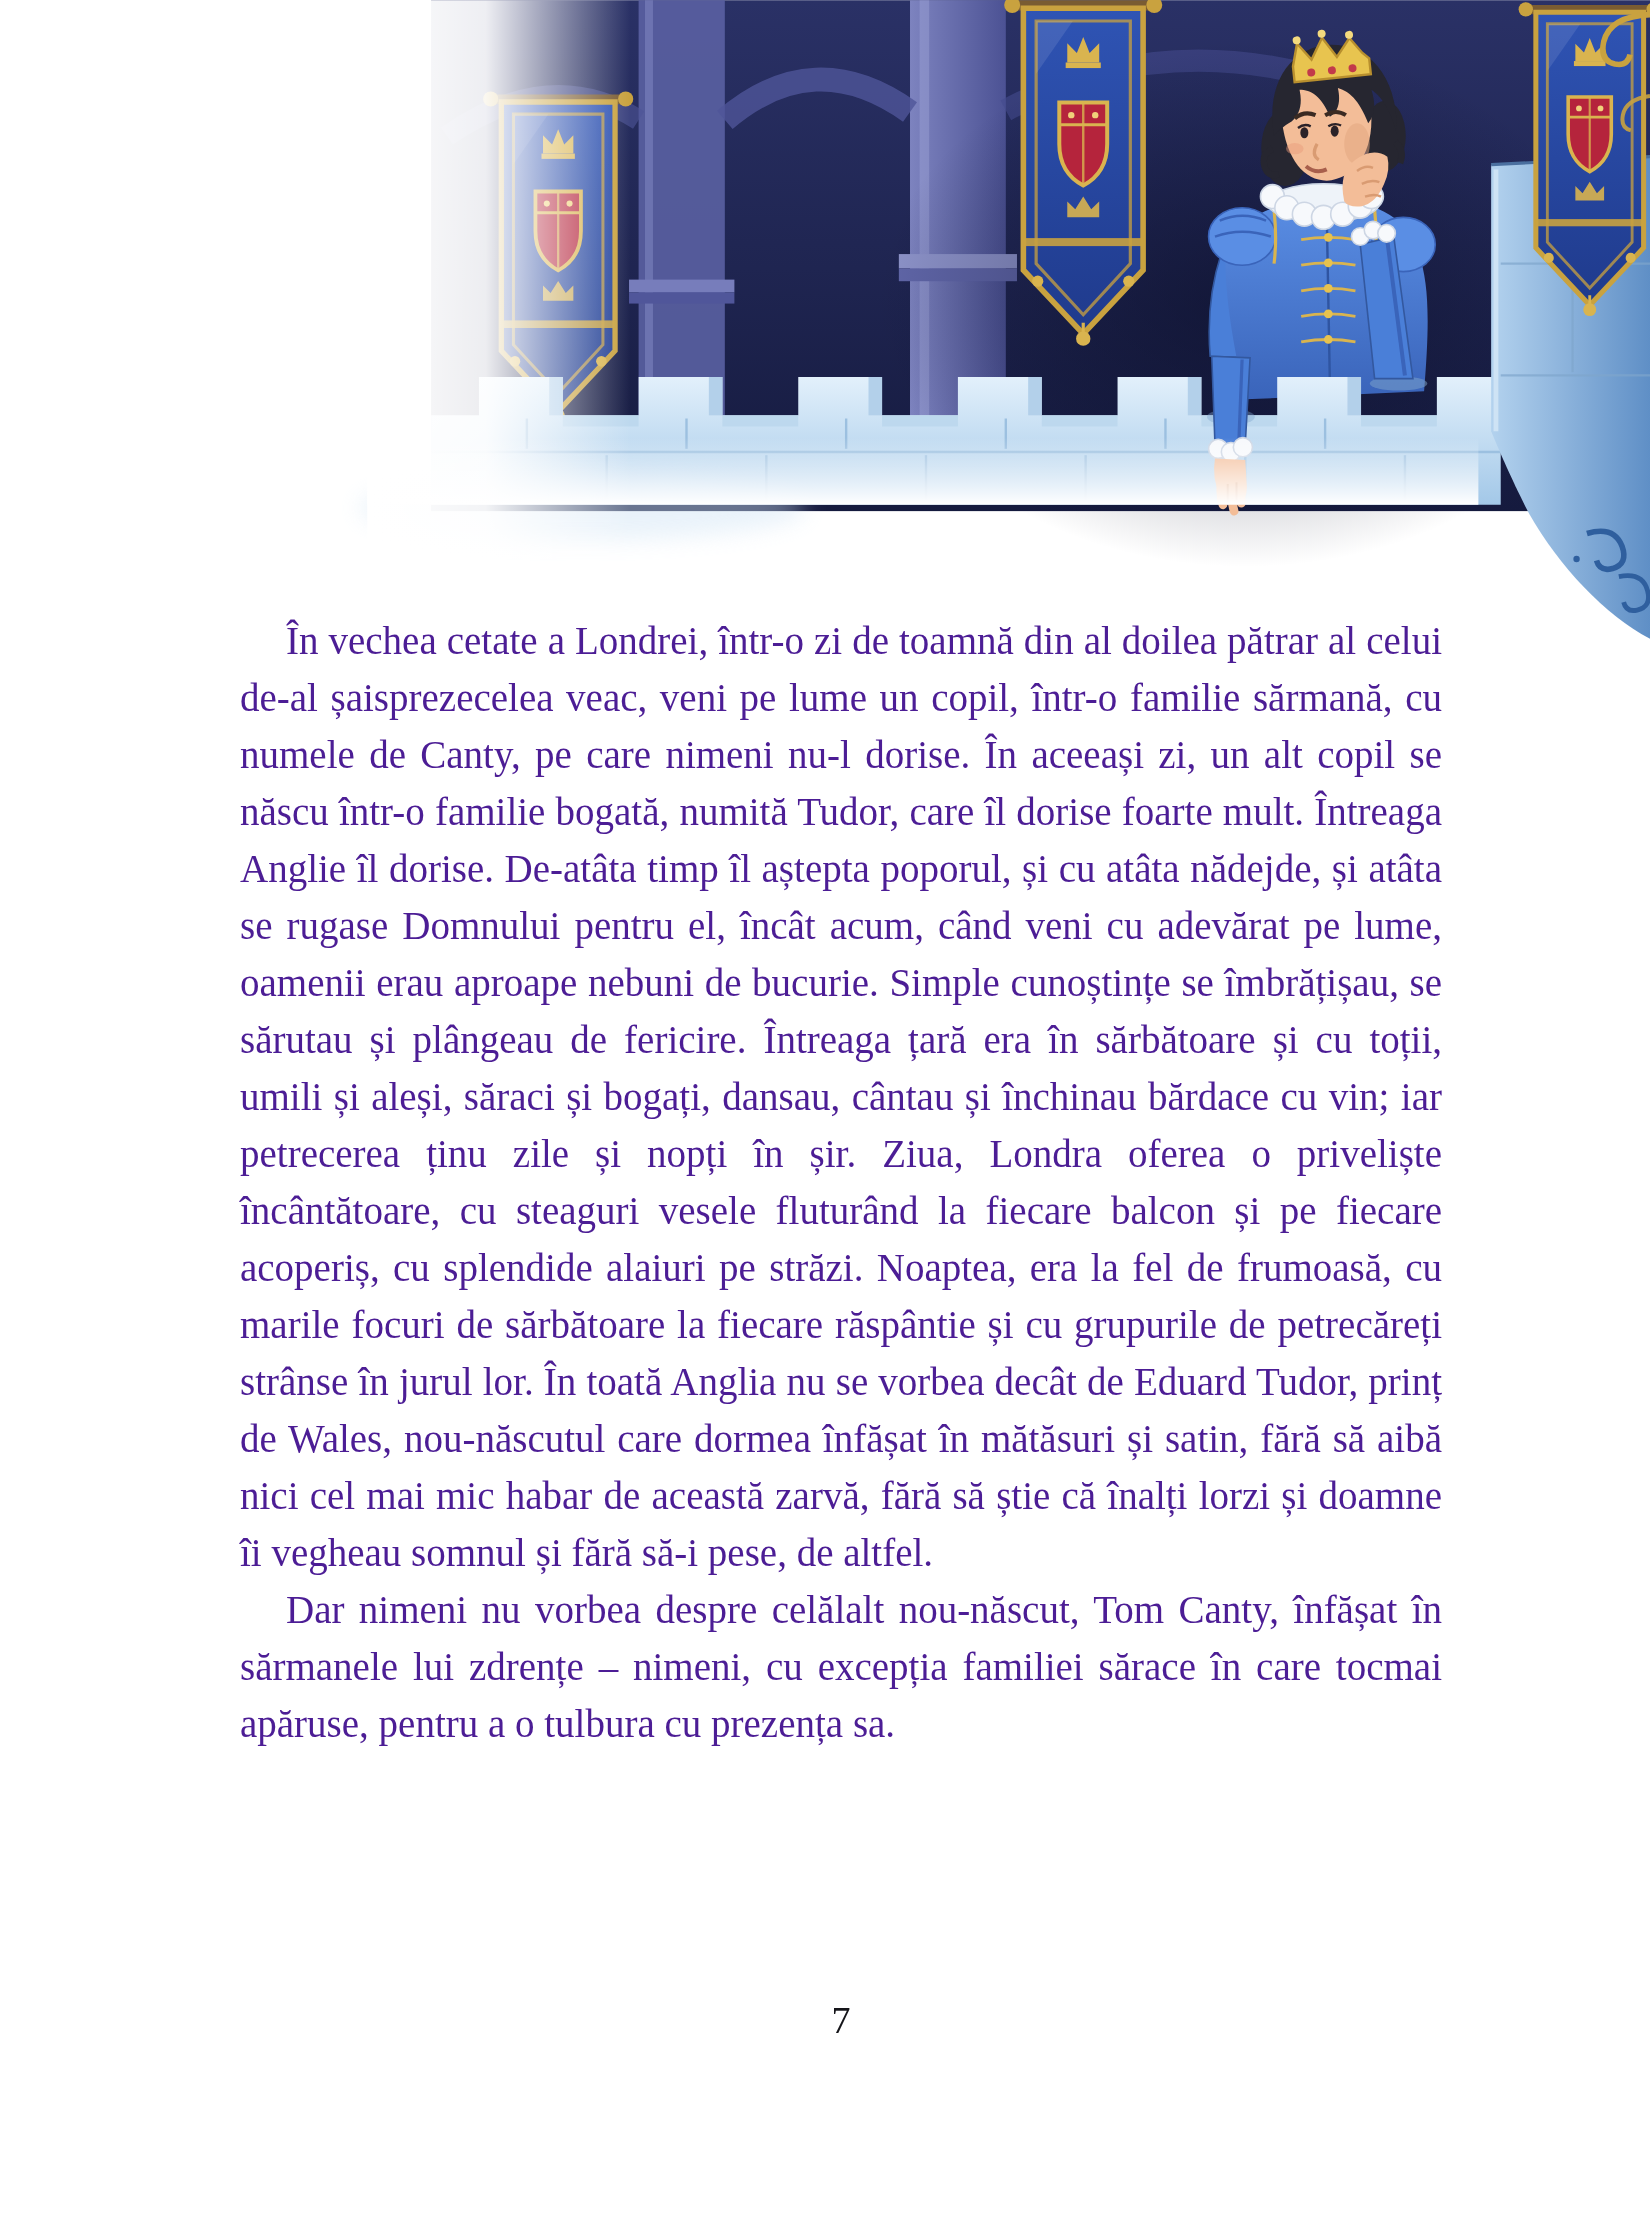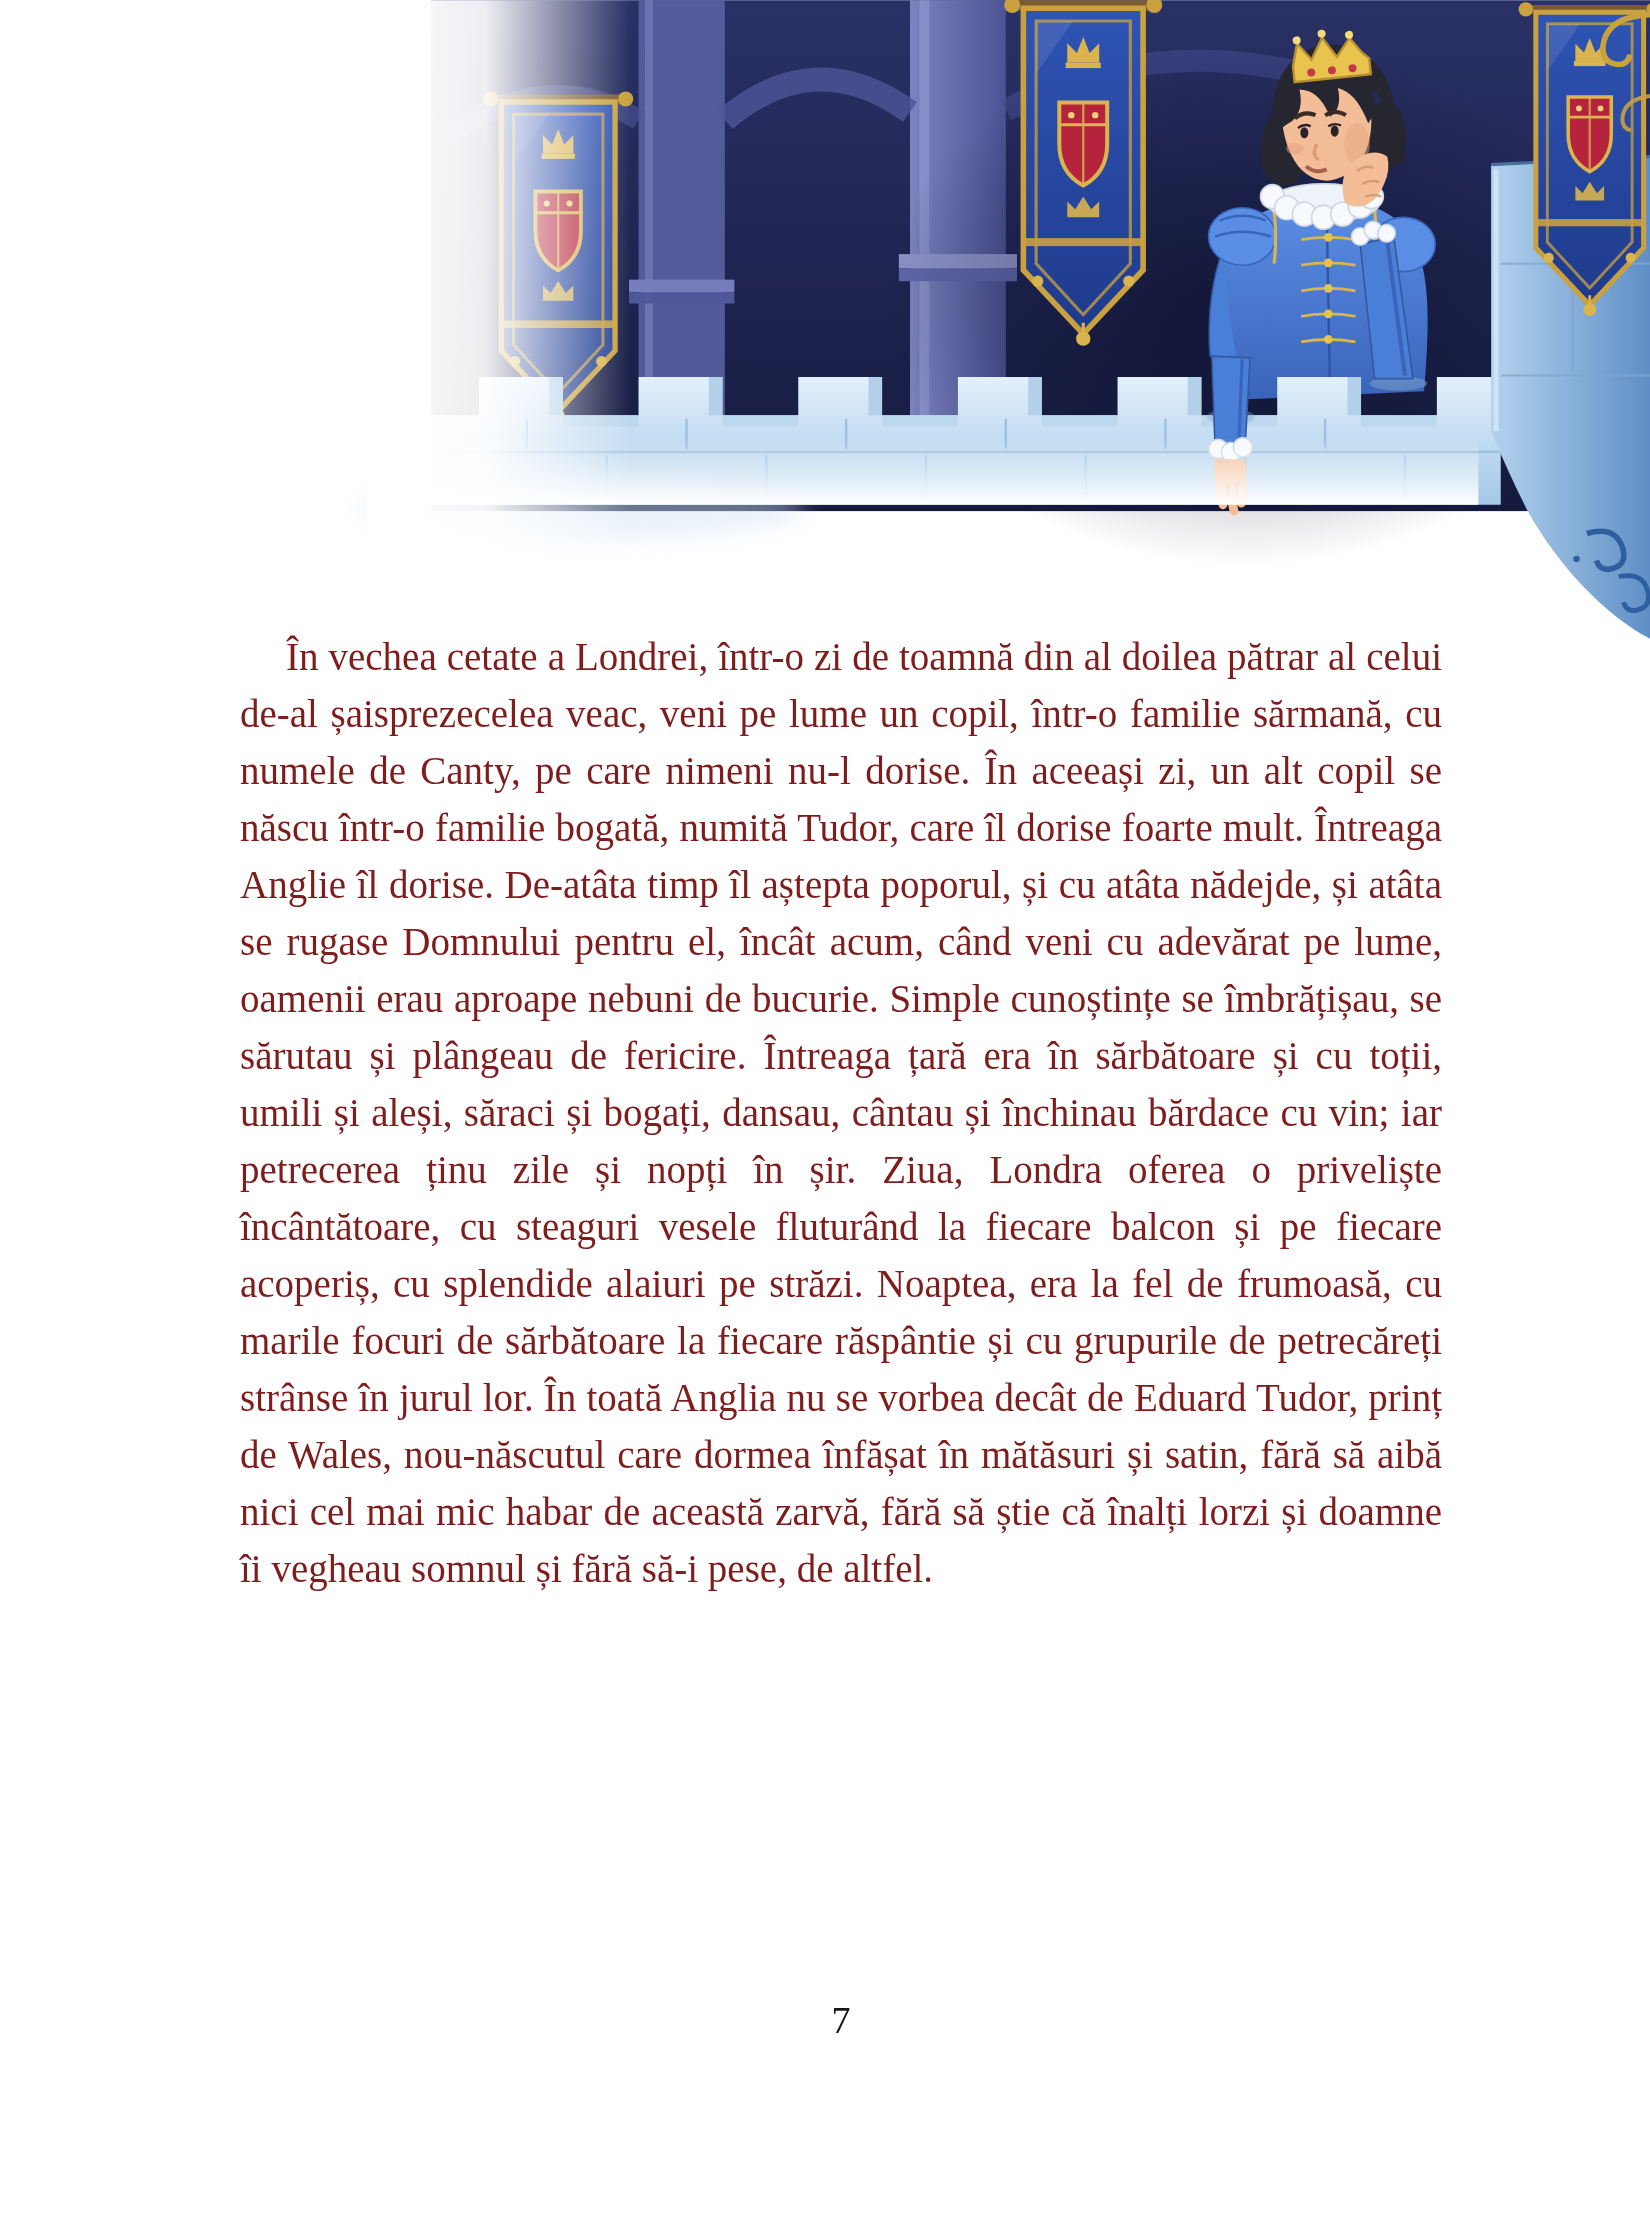--- a/index.html
+++ b/index.html
@@ -23,25 +23,25 @@
     z-index:2;
     text-align:center;
     font-variant:small-caps;
     font-weight:600;
     font-size:38px;
     letter-spacing:3.2px;
     color:#26304a;
   }
   .body-text{
     position:absolute;
-    top:628px;left:240px;width:1202px;
+    top:612px;left:240px;width:1202px;
     z-index:2;
     font-size:39px;
     line-height:57px;
-    color:#7f1d1d;
+    color:#4c1d95;
     text-align:justify;
   }
   .body-text p{margin:0;text-indent:46px;}
   .page-number{
     position:absolute;
     top:1998px;left:240px;width:1202px;
     z-index:2;
     text-align:center;
     font-size:38px;
     color:#15151a;
@@ -296,18 +296,19 @@
     </g>
 
     <ellipse cx="730" cy="636" rx="280" ry="40" fill="#cfe3f4" opacity="0.45" filter="url(#soft)"></ellipse>
     <rect x="460" y="0" width="330" height="700" fill="url(#fadeLeft)"></rect>
     <rect x="460" y="548" width="1392" height="84" fill="url(#fadeBottom)"></rect>
   </svg>
 
 
   <div class="body-text">
     <p>În vechea cetate a Londrei, într-o zi de toamnă din al doilea pătrar al celui de-al șaisprezecelea veac, veni pe lume un copil, într-o familie sărmană, cu numele de Canty, pe care nimeni nu-l dorise. În aceeași zi, un alt copil se născu într-o familie bogată, numită Tudor, care îl dorise foarte mult. Întreaga Anglie îl dorise. De-atâta timp îl aștepta poporul, și cu atâta nădejde, și atâta se rugase Domnului pentru el, încât acum, când veni cu adevărat pe lume, oamenii erau aproape nebuni de bucurie. Simple cunoștințe se îmbrățișau, se sărutau și plângeau de fericire. Întreaga țară era în sărbătoare și cu toții, umili și aleși, săraci și bogați, dansau, cântau și închinau bărdace cu vin; iar petrecerea ținu zile și nopți în șir. Ziua, Londra oferea o priveliște încântătoare, cu steaguri vesele fluturând la fiecare balcon și pe fiecare acoperiș, cu splendide alaiuri pe străzi. Noaptea, era la fel de frumoasă, cu marile focuri de sărbătoare la fiecare răspântie și cu grupurile de petrecăreți strânse în jurul lor. În toată Anglia nu se vorbea decât de Eduard Tudor, prinț de Wales, nou-născutul care dormea înfășat în mătăsuri și satin, fără să aibă nici cel mai mic habar de această zarvă, fără să știe că înalți lorzi și doamne îi vegheau somnul și fără să-i pese, de altfel.</p>
+    <p>Dar nimeni nu vorbea despre celălalt nou-născut, Tom Canty, înfășat în sărmanele lui zdrențe – nimeni, cu excepția familiei sărace în care tocmai apăruse, pentru a o tulbura cu prezența sa.</p>
   </div>
 
   <div class="page-number">7</div>
 
 </div>
 
 
 </body></html>

